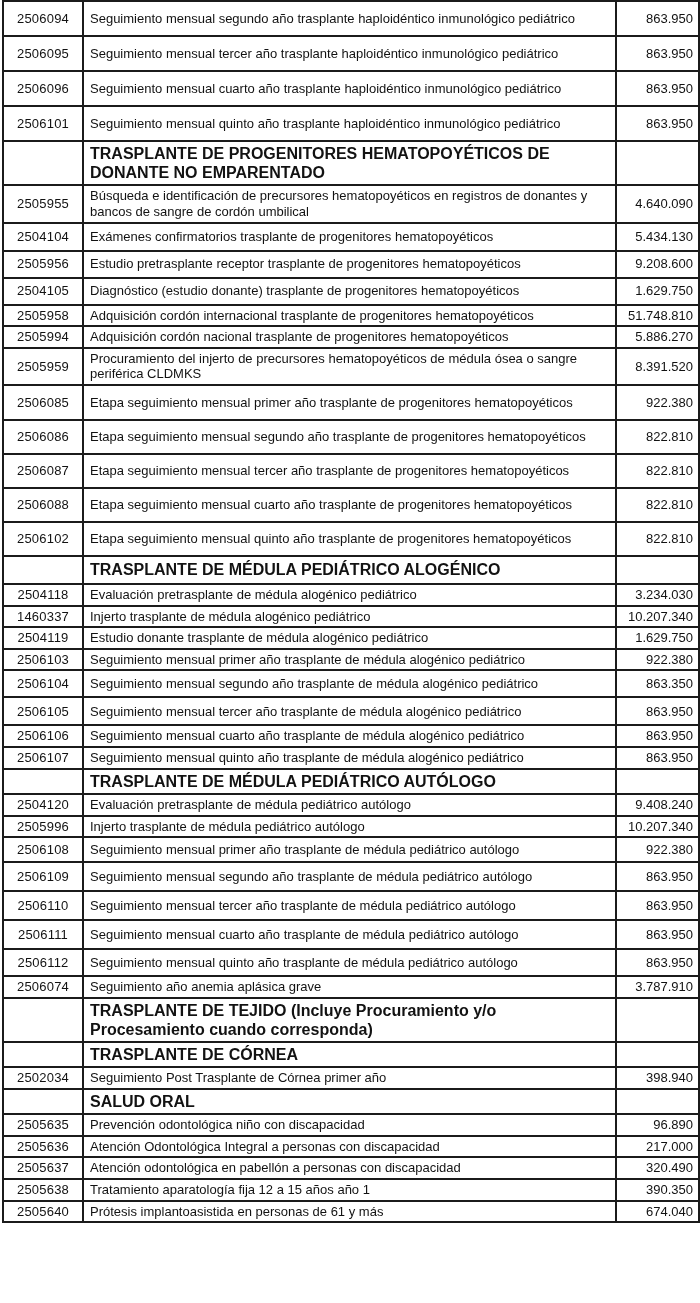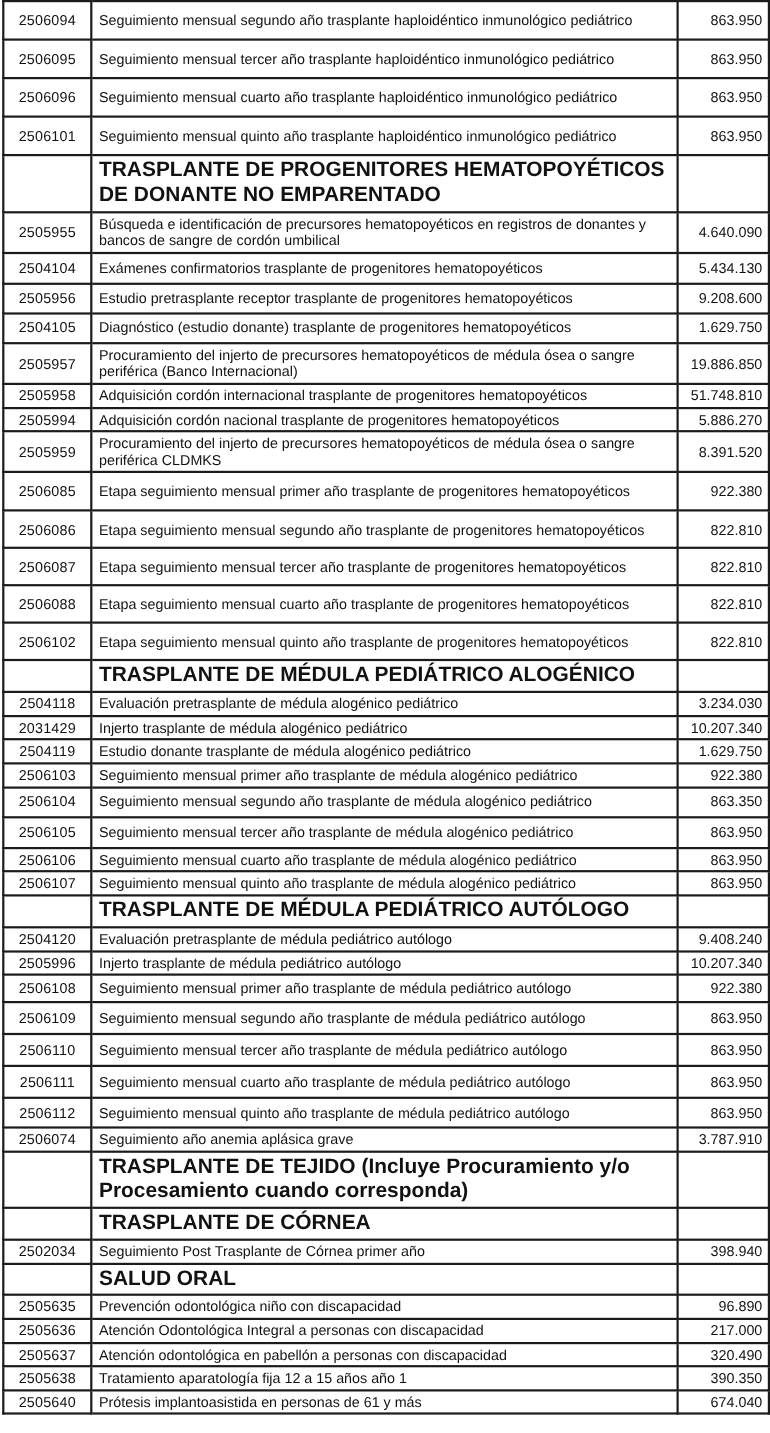--- a/index.html
+++ b/index.html
@@ -16,21 +16,21 @@
     font-size:13px;
     line-height:1.2;
     vertical-align:middle;
     padding:2px 4px;
     color:var(--text);
     overflow:hidden;
   }
   td.code{width:76px;text-align:center;padding:2px 1px;letter-spacing:0.2px;}
   td.desc{width:527px;text-align:left;padding:2px 6px;}
   td.val{width:75px;text-align:right;padding:2px 5px;white-space:nowrap;}
-  tr.section td.desc{font-weight:700;font-size:19px;}
+  tr.section td.desc{font-weight:700;font-size:16px;}
 </style>
 </head>
 <body>
 
 <div class="sheet">
   <table class="tariff">
     <colgroup>
       <col style="width:80px">
       <col style="width:533px">
       <col style="width:83px">
@@ -74,25 +74,20 @@
         <tr class="item" style="height: 27px;">
           <td class="code">2505956</td>
           <td class="desc">Estudio pretrasplante receptor trasplante de progenitores hematopoyéticos</td>
           <td class="val">9.208.600</td>
         </tr>
         <tr class="item" style="height: 27px;">
           <td class="code">2504105</td>
           <td class="desc">Diagnóstico (estudio donante) trasplante de progenitores hematopoyéticos</td>
           <td class="val">1.629.750</td>
         </tr>
-        <tr class="item" style="height: 35px;">
-          <td class="code">2505957</td>
-          <td class="desc">Procuramiento del injerto de precursores hematopoyéticos de médula ósea o sangre periférica (Banco Internacional)</td>
-          <td class="val">19.886.850</td>
-        </tr>
         <tr class="item" style="height: 19px;">
           <td class="code">2505958</td>
           <td class="desc">Adquisición cordón internacional trasplante de progenitores hematopoyéticos</td>
           <td class="val">51.748.810</td>
         </tr>
         <tr class="item" style="height: 19px;">
           <td class="code">2505994</td>
           <td class="desc">Adquisición cordón nacional trasplante de progenitores hematopoyéticos</td>
           <td class="val">5.886.270</td>
         </tr>
@@ -130,21 +125,21 @@
           <td class="code"></td>
           <td class="desc">TRASPLANTE DE MÉDULA PEDIÁTRICO ALOGÉNICO</td>
           <td class="val"></td>
         </tr>
         <tr class="item" style="height: 19px;">
           <td class="code">2504118</td>
           <td class="desc">Evaluación pretrasplante de médula alogénico pediátrico</td>
           <td class="val">3.234.030</td>
         </tr>
         <tr class="item" style="height: 19px;">
-          <td class="code">2031429</td>
+          <td class="code">1460337</td>
           <td class="desc">Injerto trasplante de médula alogénico pediátrico</td>
           <td class="val">10.207.340</td>
         </tr>
         <tr class="item" style="height: 19px;">
           <td class="code">2504119</td>
           <td class="desc">Estudio donante trasplante de médula alogénico pediátrico</td>
           <td class="val">1.629.750</td>
         </tr>
         <tr class="item" style="height: 20px;">
           <td class="code">2506103</td>

